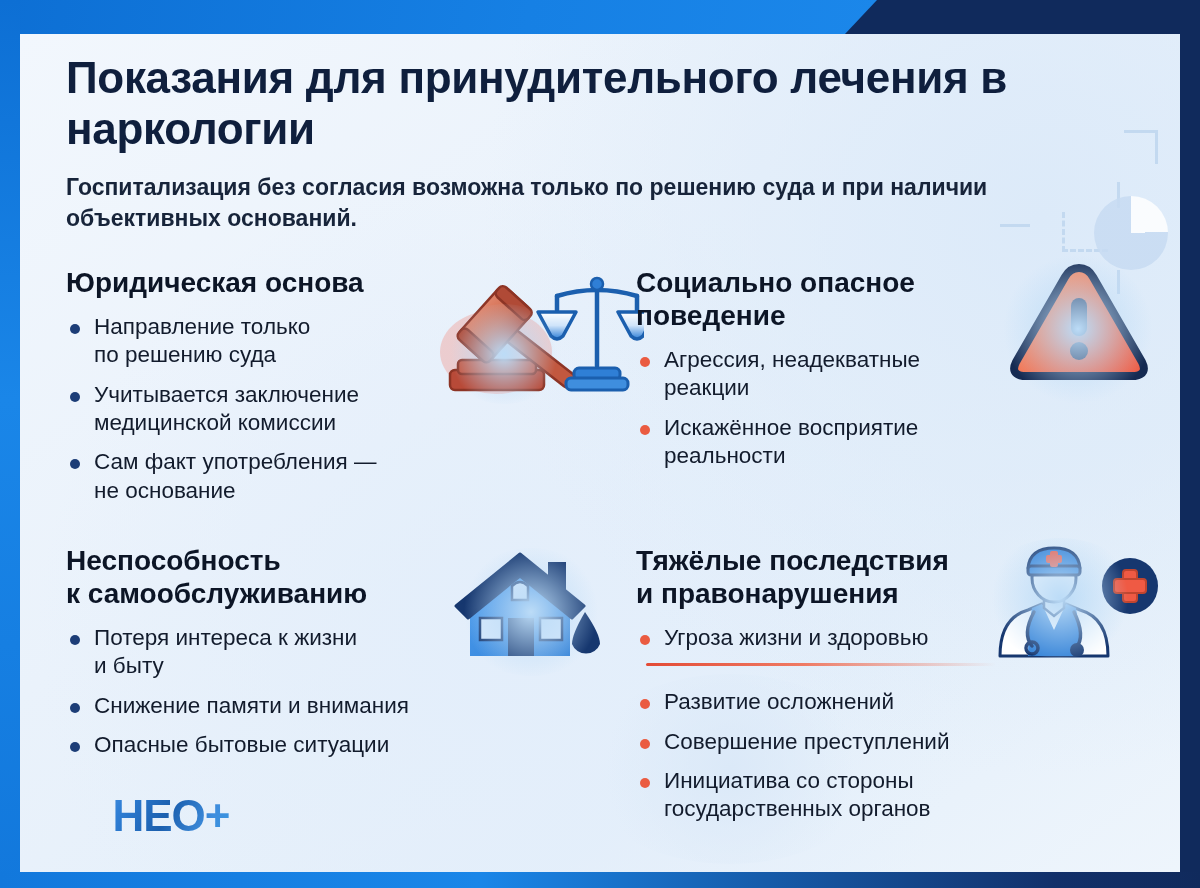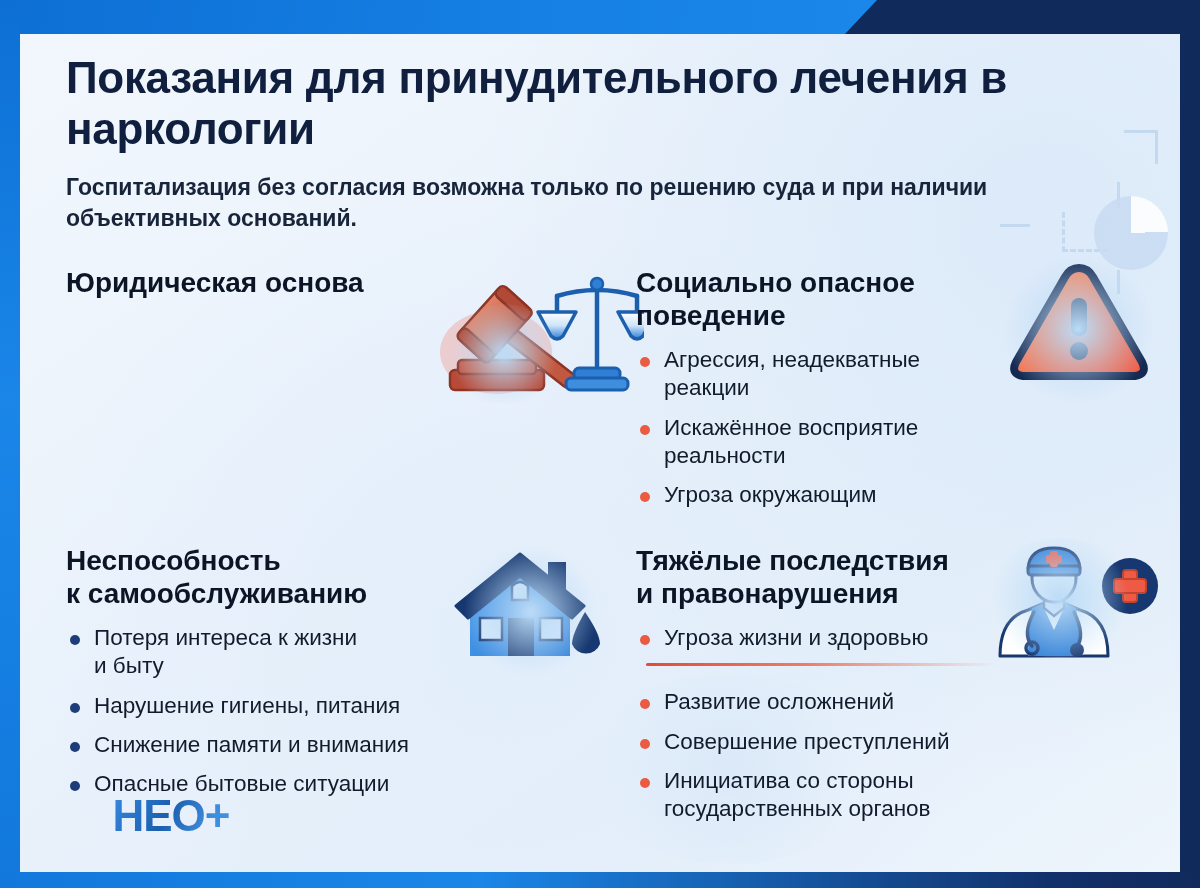--- a/index.html
+++ b/index.html
@@ -171,20 +171,28 @@
 
     <div id="header">
       <div id="title">Показания для принудительного лечения в наркологии</div>
       <div id="subtitle">Госпитализация без согласия возможна только по решению суда и при наличии объективных оснований.</div>
     </div>
 
     <div id="grid">
 
       <div class="cell">
         <div class="cell-title">Юридическая основа</div>
+        <ul class="bullets blue">
+          <li>Направление только
+по решению суда</li>
+          <li>Учитывается заключение
+медицинской комиссии</li>
+          <li>Сам факт употребления —
+не основание</li>
+        </ul>
 
         <div class="icon-wrap" id="icon-legal">
           <div class="glow" style="left:10px;top:34px;width:120px;height:100px;"></div>
           <svg viewBox="0 0 210 130" width="210" height="130" aria-hidden="true">
 
             <ellipse cx="62" cy="82" rx="56" ry="42" fill="#f4796a" opacity="0.30"></ellipse>
 
             <rect x="16" y="100" width="94" height="20" rx="5" fill="#b84a38" stroke="#8d3425" stroke-width="2.5"></rect>
             <rect x="24" y="90" width="78" height="14" rx="4" fill="#c55640" stroke="#8d3425" stroke-width="2.5"></rect>
 
@@ -228,21 +236,20 @@
       </div>
 
       <div class="cell">
         <div class="cell-title">Социально опасное
 поведение</div>
         <ul class="bullets red">
           <li>Агрессия, неадекватные
 реакции</li>
           <li>Искажённое восприятие
 реальности</li>
-          <li>Угроза окружающим</li>
         </ul>
 
         <div class="icon-wrap" id="icon-warning">
           <div class="glow" style="left:-6px;top:-4px;width:160px;height:150px;"></div>
           <svg viewBox="0 0 150 140" width="150" height="140" aria-hidden="true">
             <defs>
               <linearGradient id="warngrad" x1="0" y1="0" x2="1" y2="1">
                 <stop offset="0%" stop-color="#fb9a6e"></stop>
                 <stop offset="55%" stop-color="#f4714f"></stop>
                 <stop offset="100%" stop-color="#ef5a44"></stop>
@@ -254,21 +261,20 @@
           </svg>
         </div>
       </div>
 
       <div class="cell">
         <div class="cell-title">Неспособность
 к самообслуживанию</div>
         <ul class="bullets blue">
           <li>Потеря интереса к жизни
 и быту</li>
-          <li>Нарушение гигиены, питания</li>
           <li>Снижение памяти и внимания</li>
           <li>Опасные бытовые ситуации</li>
         </ul>
 
         <div class="icon-wrap" id="icon-house">
           <div class="glow" style="left:14px;top:4px;width:150px;height:128px;"></div>
           <svg viewBox="0 0 180 130" width="180" height="130" aria-hidden="true">
             <defs>
               <linearGradient id="housegrad" x1="0" y1="0" x2="1" y2="1">
                 <stop offset="0%" stop-color="#4f9ff0"></stop>

